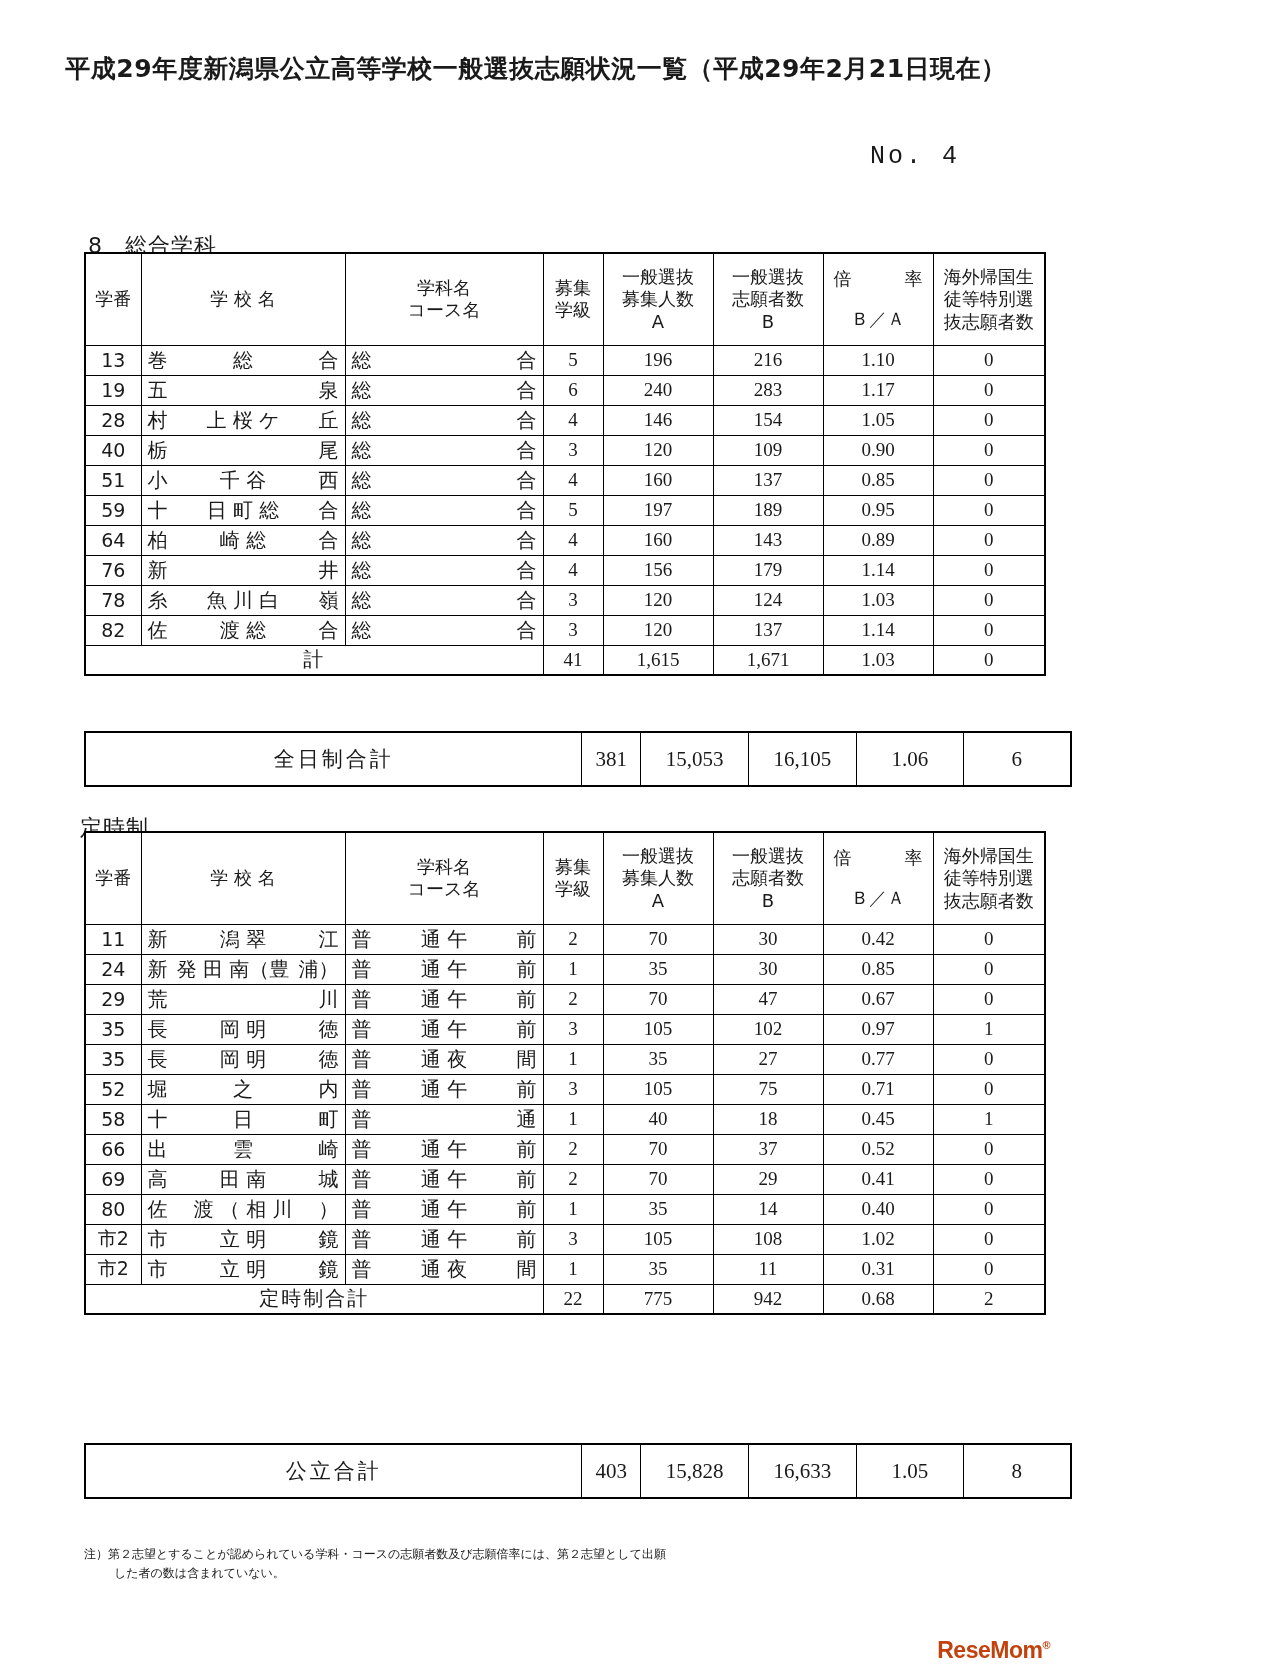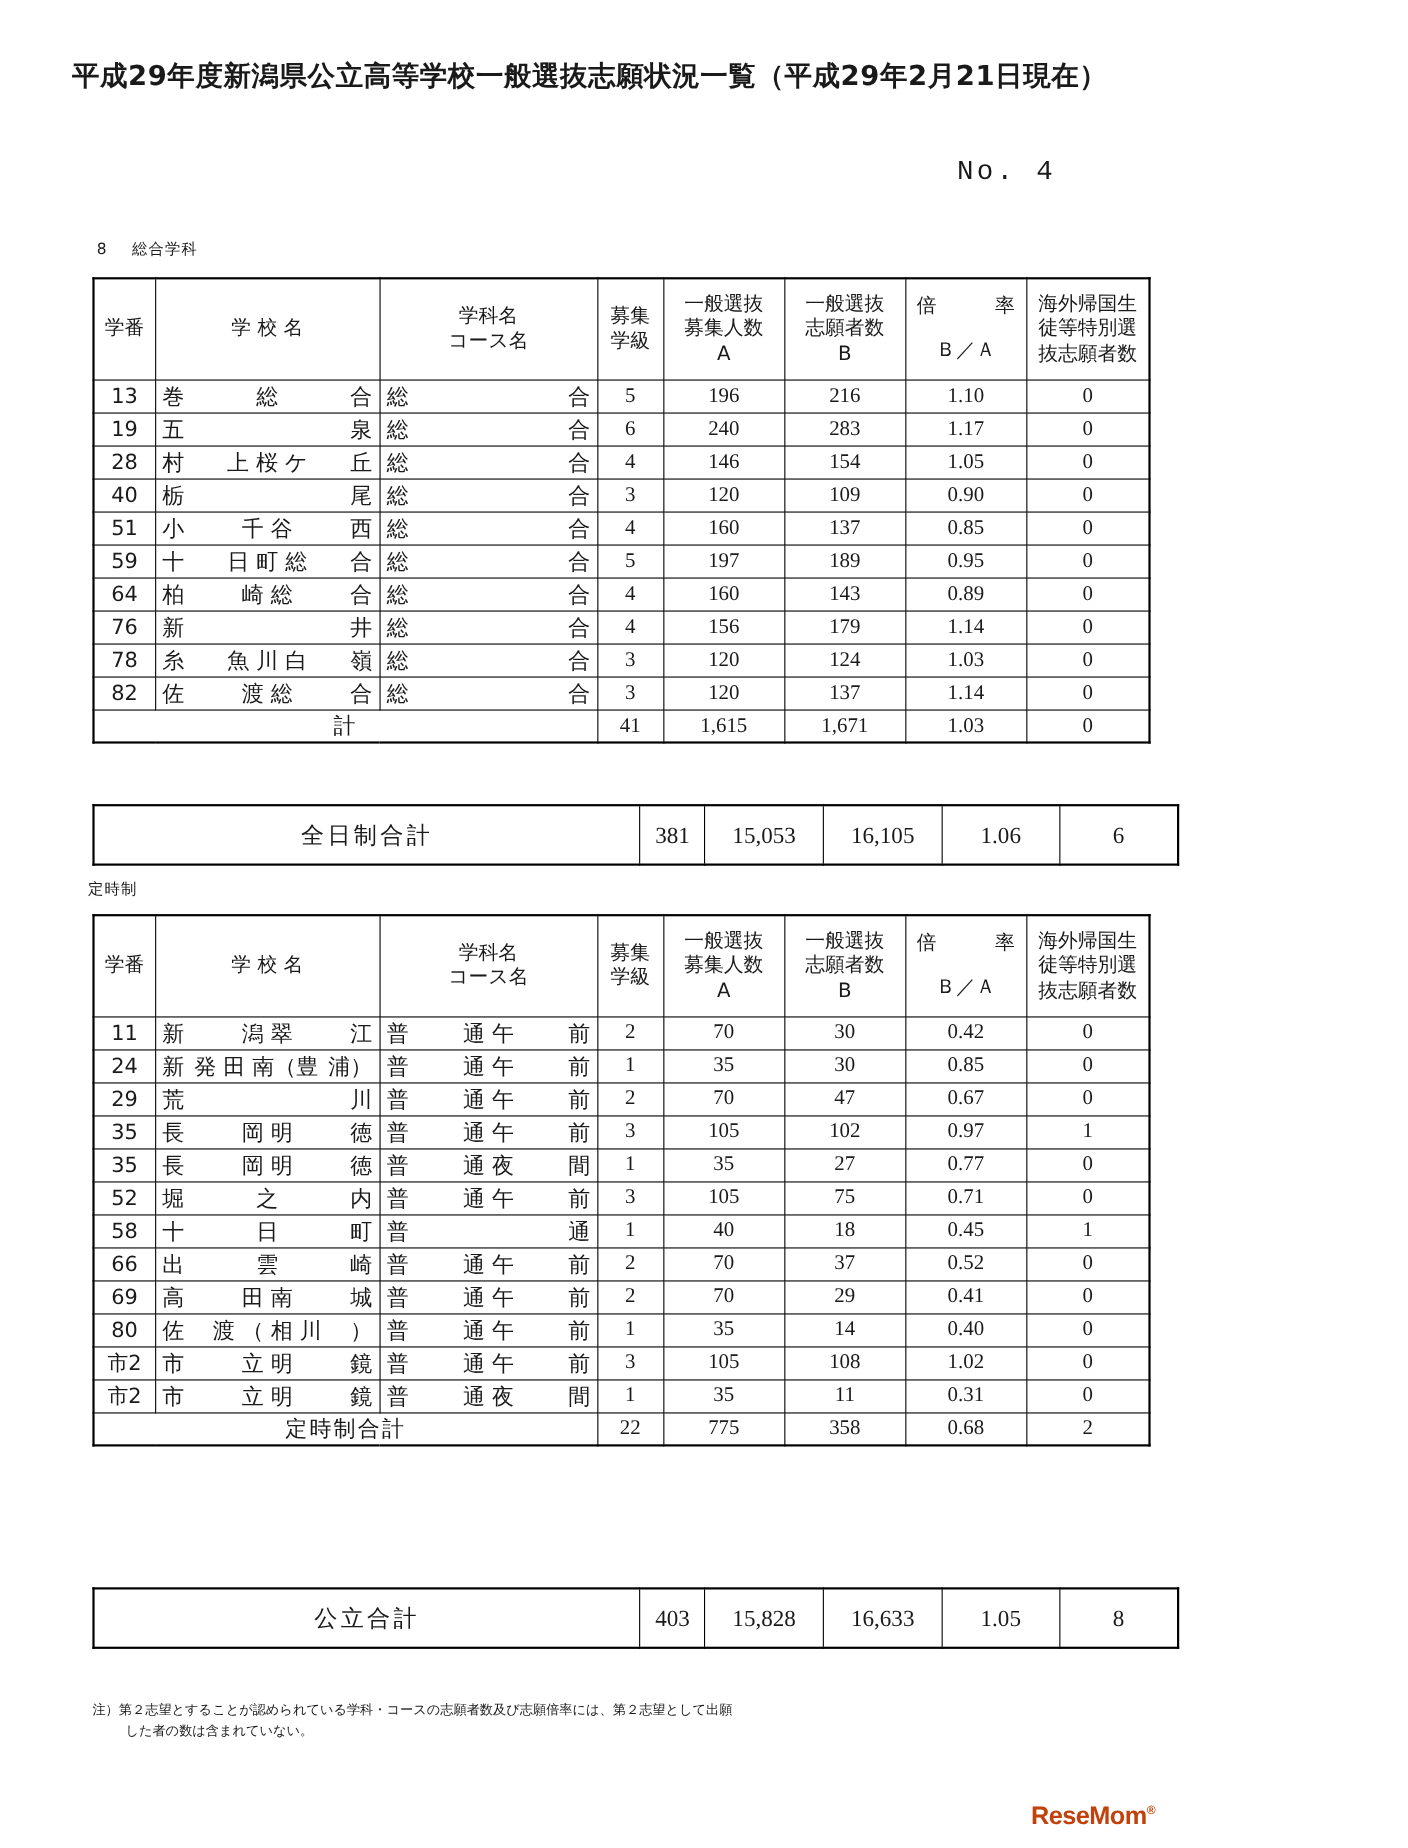--- a/index.html
+++ b/index.html
@@ -31,22 +31,23 @@
     top: 126px;
     right: 112px;
     font-size: 25px;
     letter-spacing: 3px;
     font-family: Liberation Mono, monospace;
     margin-top: 16px;
   }
 
   .section-label {
     position: absolute;
-    font-size: 14px;
+    font-size: 22px;
     letter-spacing: 1px;
+    margin-top: 13px;
   }
   .section-label .num { margin-right: 22px; }
 
   table.grid {
     position: absolute;
     border-collapse: collapse;
     table-layout: fixed;
     font-size: 19px;
   }
   table.grid td, table.grid th {
@@ -730,21 +731,21 @@
           <td class="row-cell num-col">1</td>
           <td class="row-cell num-col">35</td>
           <td class="row-cell num-col">11</td>
           <td class="row-cell num-col">0.31</td>
           <td class="row-cell num-col">0</td>
         </tr>
         <tr>
           <td colspan="3" class="row-cell total-label jp">定時制合計</td>
           <td class="row-cell num-col">22</td>
           <td class="row-cell num-col">775</td>
-          <td class="row-cell num-col">358</td>
+          <td class="row-cell num-col">942</td>
           <td class="row-cell num-col">0.68</td>
           <td class="row-cell num-col">2</td>
         </tr>
       </tbody>
   </table>
 
   <table class="grid outer-thick summary" id="table-kouritsu" style="top:1443px; left:84px;">
     <colgroup>
       <col style="width:518px">
         <col class="c-class">

